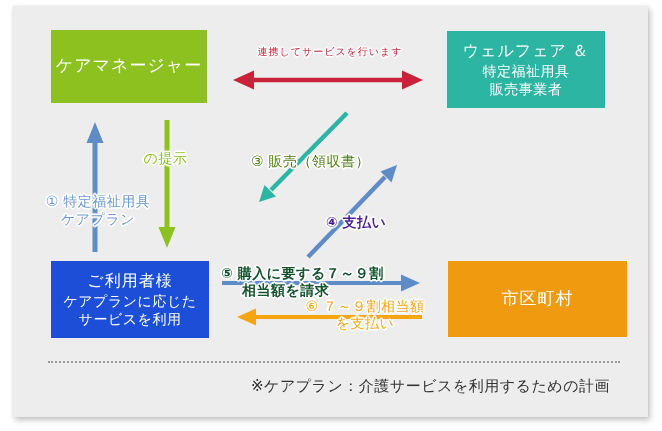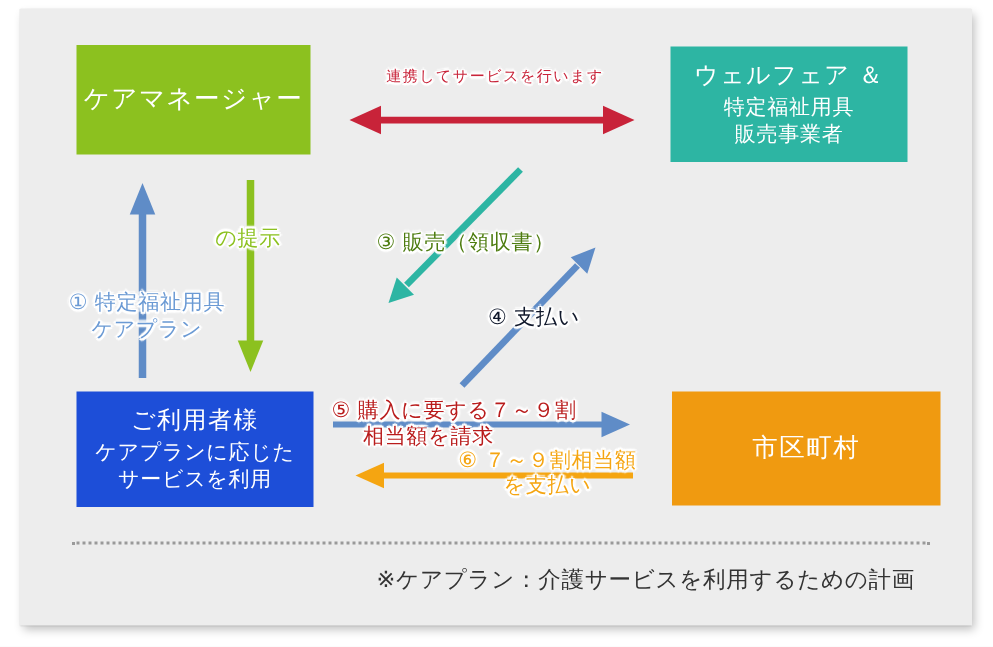--- a/index.html
+++ b/index.html
@@ -25,22 +25,22 @@
   .lbl{
     position:absolute;font-size:14px;line-height:18px;text-align:center;letter-spacing:0.5px;
     text-shadow:-1px -1px 0 #fff,0 -1px 0 #fff,1px -1px 0 #fff,-1px 0 0 #fff,1px 0 0 #fff,
                 -1px 1px 0 #fff,0 1px 0 #fff,1px 1px 0 #fff,
                 -2px 0 1px #fff,2px 0 1px #fff,0 -2px 1px #fff,0 2px 1px #fff;
   }
   .lbl-coop{left:205px;top:37px;width:224px;font-size:10px;color:#c82339;letter-spacing:1px;}
   .lbl-1{left:15px;top:186px;width:140px;color:#6b9ad4;}
   .lbl-2{left:85px;top:143px;width:135px;color:#8cc11f;}
   .lbl-3{left:222px;top:146px;width:135px;color:#4d7c0f;text-align:right;}
-  .lbl-4{left:298px;top:196px;width:90px;color:#0f172a;}
-  .lbl-5{left:208px;top:259px;width:190px;color:#b91c1c;text-align:left;line-height:17px;}
+  .lbl-4{left:298px;top:207px;width:90px;color:#4c1d95;font-weight:bold;}
+  .lbl-5{left:208px;top:259px;width:190px;color:#14532d;text-align:left;line-height:17px;font-weight:bold;}
   .lbl-5 .l2{padding-left:21px;}
   .lbl-6{left:282px;top:292px;width:140px;color:#f5a511;line-height:17px;}
   .dotted-rule{position:absolute;left:35px;top:355px;width:572px;border-top:2px dotted #9a9a9a;}
   .footnote{position:absolute;right:38px;top:371px;font-size:15px;color:#333333;letter-spacing:0.5px;}
 </style>
 </head>
 <body>
 
 <div class="stage">
   <div class="card">

